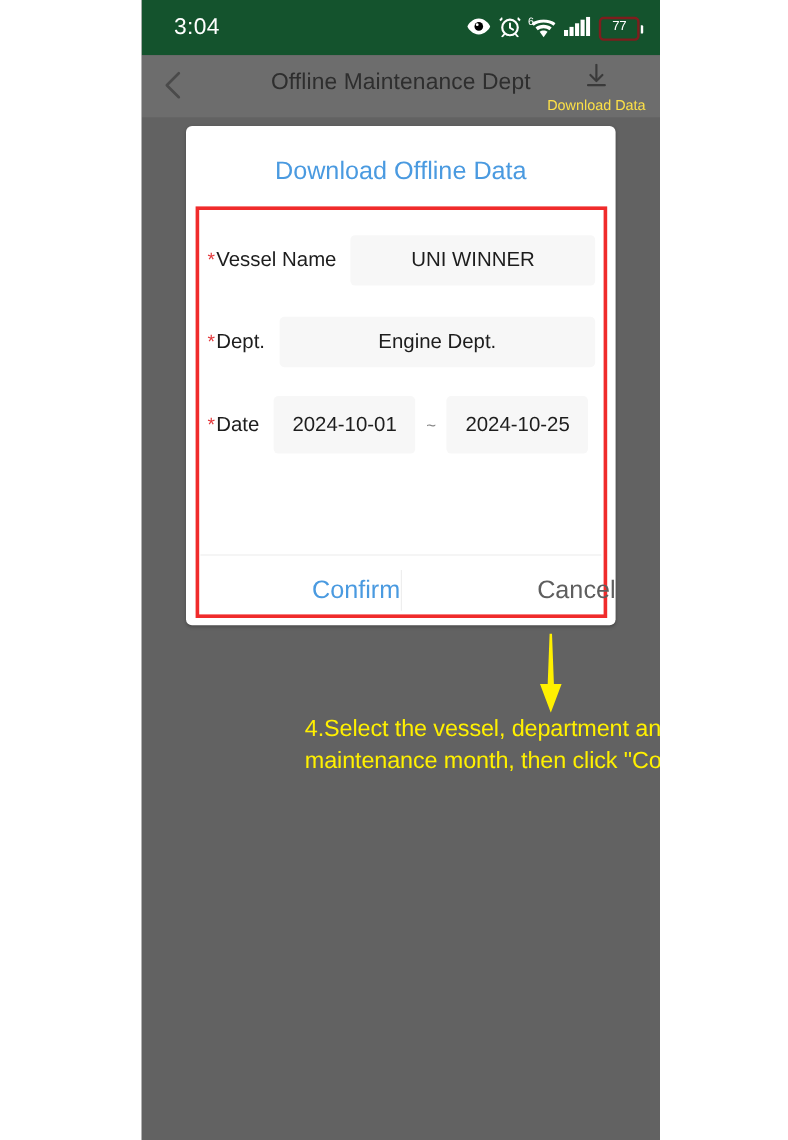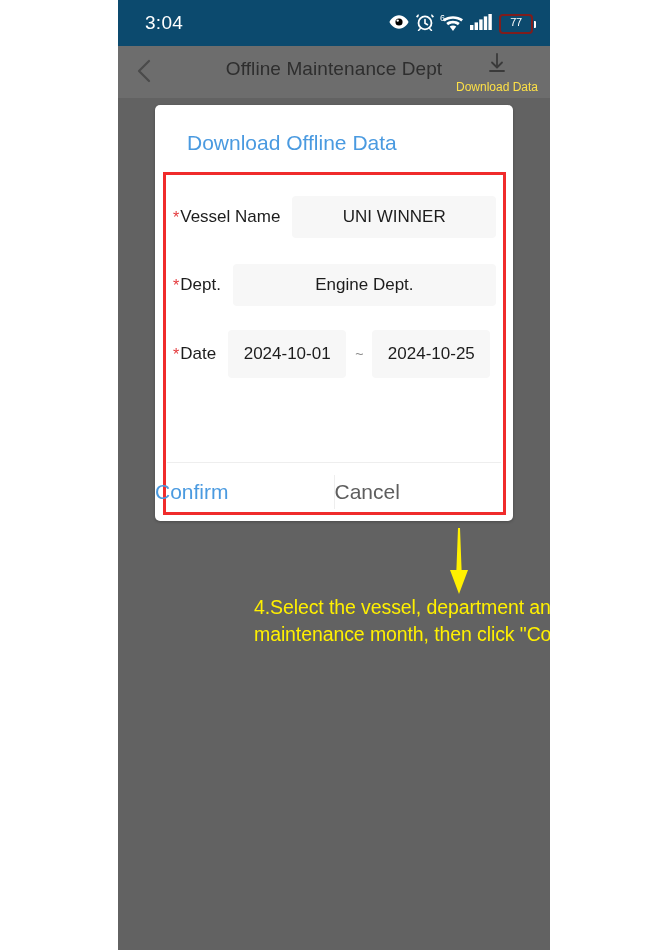--- a/index.html
+++ b/index.html
@@ -25,21 +25,21 @@
     background: #626262;
     overflow: hidden;
   }
 
   
   #status-bar {
     position: absolute;
     left: 0; top: 0;
     width: 432px;
     height: 46px;
-    background: #0c4a6e;
+    background: #14532d;
     color: #ffffff;
   }
   #status-time {
     position: absolute;
     left: 27px;
     top: 12px;
     font-size: 19px;
     letter-spacing: 0.3px;
     color: #ffffff;
   }
@@ -143,23 +143,23 @@
     height: 416px;
     background: #ffffff;
     border-radius: 5px;
     box-shadow: 0 1px 3px rgba(0,0,0,0.25);
     overflow: hidden;
   }
   #dialog-title {
     position: absolute;
     left: 0; top: 26px;
     width: 358px;
+    text-align: center;
     font-size: 21px;
     color: #4a9ae0;
-    padding-left: 32px;
   }
 
   
   #red-box {
     position: absolute;
     left: 8px;
     top: 67px;
     width: 343px;
     height: 343px;
     border: 3px solid #f02b2b;
@@ -242,21 +242,21 @@
     position: absolute;
     left: 0;
     top: 358px;
     width: 358px;
     height: 58px;
     display: flex;
     align-items: center;
   }
   .dlg-btn {
     flex: 1;
-    text-align: left;
+    text-align: right;
     font-size: 21px;
     line-height: 58px;
     cursor: pointer;
     user-select: none;
   }
   #confirm-button { color: #4a9ae0; }
   #cancel-button { color: #5e5e5e; }
   #btn-separator {
     width: 1px;
     height: 34px;

